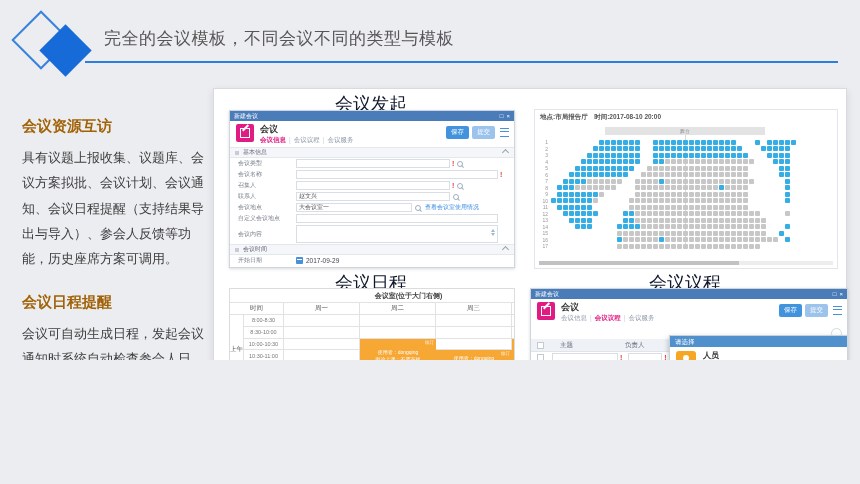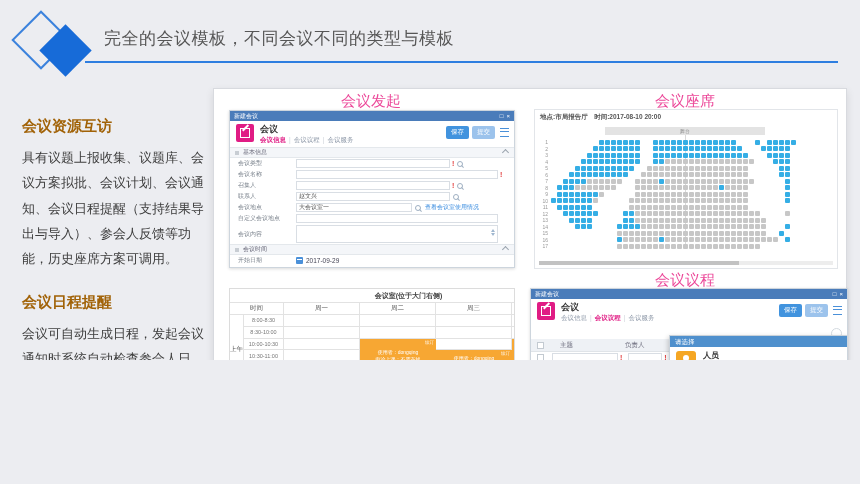--- a/index.html
+++ b/index.html
@@ -10,21 +10,21 @@
   .d-fill{position:absolute;left:47px;top:32px;width:37px;height:37px;background:#176bd8;transform:rotate(45deg);}
   h1.title{position:absolute;left:104px;top:27px;margin:0;font-size:17px;font-weight:500;color:#565656;letter-spacing:.5px;}
   .rule{position:absolute;left:85px;top:61px;width:753px;height:2px;background:#2e7ee0;}
   
   .lsec{position:absolute;left:22px;width:192px;}
   .lsec h2{margin:0 0 9px 0;font-size:15px;color:#a16207;font-weight:bold;}
   .lsec p{margin:0;font-size:13px;color:#3d3d3d;line-height:1.95;}
   .s1{top:117px}.s2{top:293px}
   
   .card{position:absolute;left:213px;top:88px;width:632px;height:382px;background:#fff;border:1px solid #d8dadf;box-shadow:0 3px 8px rgba(0,0,0,.10);}
-  .cap{position:absolute;font-size:15px;color:#ec4899;text-align:center;}
+  .cap{position:absolute;font-size:18px;color:#0f172a;text-align:center;}
   .cap1{left:15px;top:3px;width:284px}.cap2{left:320px;top:3px;width:302px}
   .cap3{left:15px;top:182px;width:284px}.cap4{left:320px;top:182px;width:302px}
   
   .win{position:absolute;background:#fff;border:1px solid #cdd5dd;overflow:hidden;box-shadow:0 1px 3px rgba(0,0,0,.15);}
   .w-launch{left:15px;top:21px;width:284px;height:156px;}
   .w-agenda{left:316px;top:199px;width:316px;height:170px;}
   .tbar{height:10px;background:#4a7cba;color:#fff;font-size:6px;line-height:10px;padding:0 4px;display:flex;justify-content:space-between;}
   .tbar .wc span{margin-left:3px;}
   .whead{position:relative;height:26px;}
   .appicon{position:absolute;left:6px;top:3px;width:18px;height:18px;background:#e01c84;border-radius:2px;}
@@ -117,21 +117,21 @@
     <h2>会议资源互访</h2>
     <p>具有议题上报收集、议题库、会议方案拟批、会议计划、会议通知、会议日程提醒（支持结果导出与导入）、参会人反馈等功能，历史座席方案可调用。</p>
   </div>
   <div class="lsec s2">
     <h2>会议日程提醒</h2>
     <p>会议可自动生成日程，发起会议通知时系统自动检查参会人日程、会议室的占用等会务资源信息，当重叠时系统自动提醒。</p>
   </div>
 
   <div class="card">
     <div class="cap cap1">会议发起</div>
-    <div class="cap cap2">会议座席</div>
+    <div class="cap cap3">会议日程</div>
     <div class="cap cap4">会议议程</div>
 
     <div class="win w-launch">
       <div class="tbar">
         <span>新建会议</span>
         <span class="wc" id="launch-wc"><span>□</span><span>×</span></span>
       </div>
       <div class="whead">
         <span class="appicon">
             <i></i>

